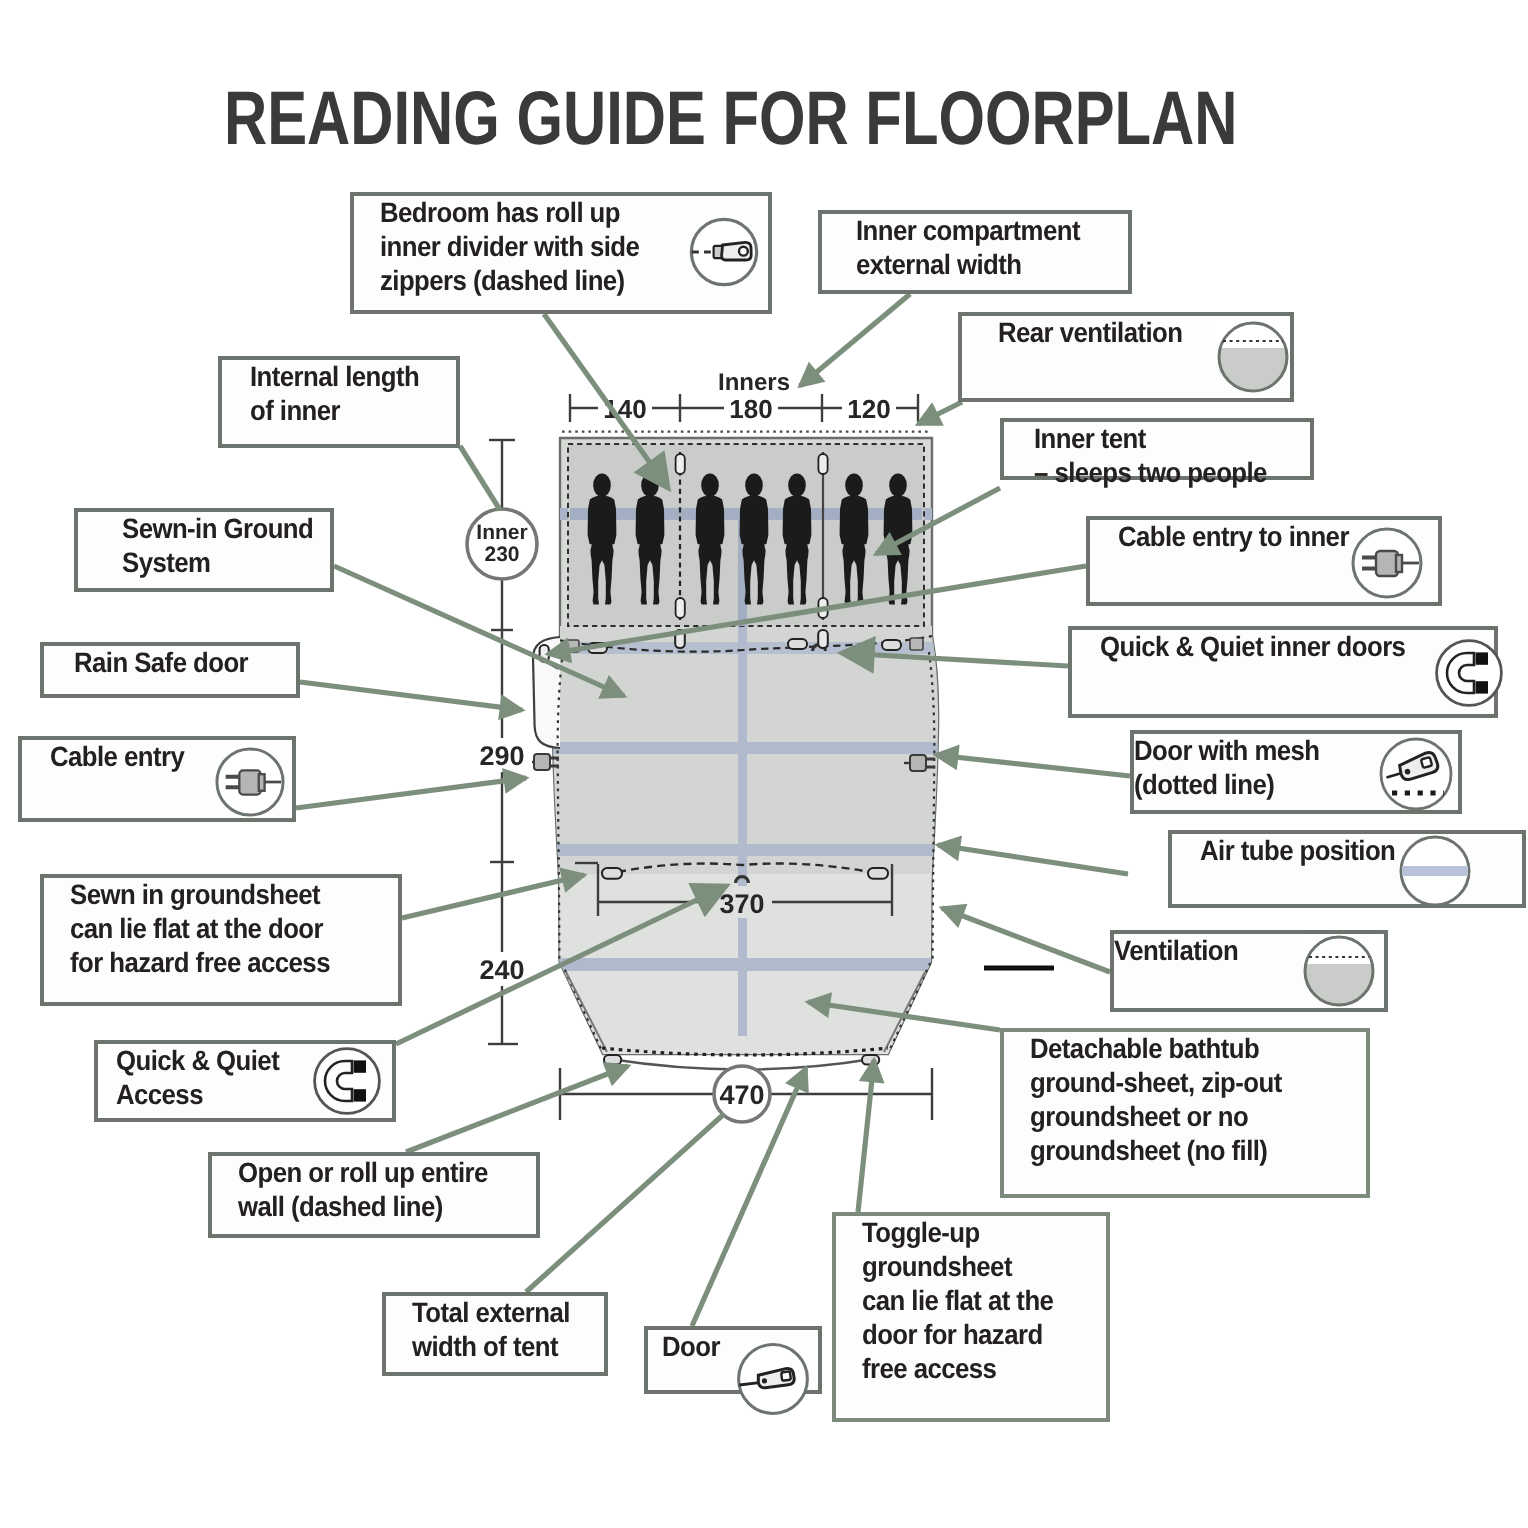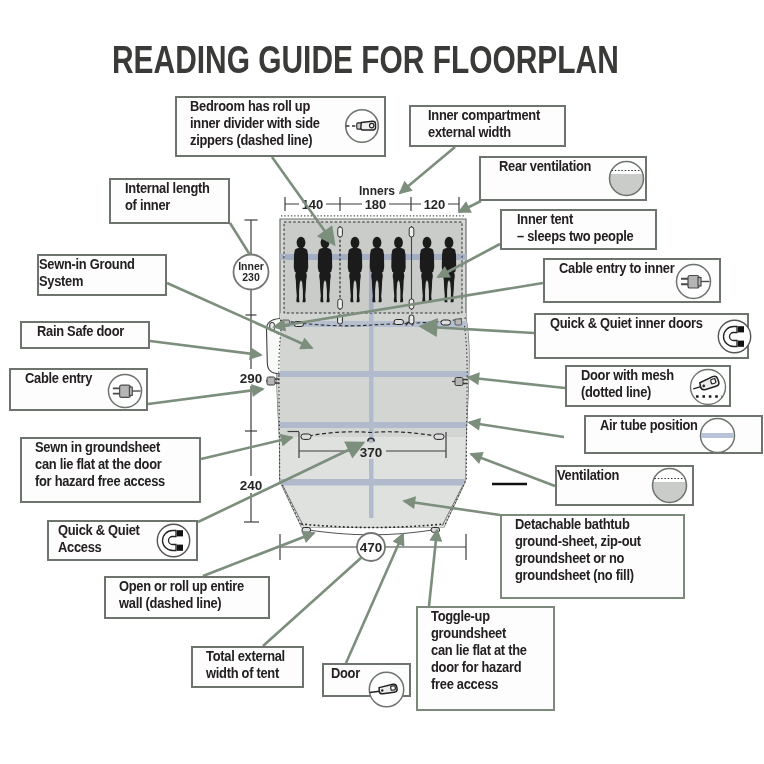--- a/index.html
+++ b/index.html
@@ -279,26 +279,26 @@
   <rect x="0" y="0" width="37" height="14" fill="#fff"></rect>
   <circle cx="18.5" cy="18.5" r="17" fill="none" stroke="#6d736d" stroke-width="1.5"></circle>
   <path d="M3.5,10.5 h30" stroke="#333" stroke-width="1" stroke-dasharray="1.5,1.8"></path>
 </svg>
 
 <div class="box" style="left:109px;top:178px;width:121px;height:46px;padding-left:14px;">
   <div>Internal length</div>
       <div>of inner</div>
 </div>
 
-<div class="box" style="left:500px;top:209px;width:157px;height:41px;padding-left:15px;">
+<div class="box" style="left:500px;top:209px;width:157px;height:31px;padding-left:15px;">
   <div>Inner tent</div>
       <div>– sleeps two people</div>
 </div>
 
-<div class="box" style="left:37px;top:254px;width:130px;height:42px;padding-left:0;">
+<div class="box" style="left:37px;top:254px;width:130px;height:42px;padding-left:22px;">
   <div>Sewn-in Ground</div>
       <div>System</div>
 </div>
 
 <div class="box" style="left:543px;top:258px;width:178px;height:45px;padding-left:14px;">
   <div>Cable entry to inner</div>
 </div>
 
 <svg class="ico" style="left:675px;top:263px;" width="37" height="37" viewBox="0 0 37 37">
   <circle cx="18.5" cy="18.5" r="17" fill="#fff" stroke="#6d736d" stroke-width="1.5"></circle>
@@ -328,21 +328,21 @@
 </div>
 
 <svg class="ico" style="left:107px;top:373px;" width="36" height="36" viewBox="0 0 37 37">
   <circle cx="18.5" cy="18.5" r="17" fill="#fff" stroke="#6d736d" stroke-width="1.5"></circle>
   <rect x="13" y="12.5" width="11" height="12.5" rx="2" fill="#b5b5b5" stroke="#4a4a4a" stroke-width="1.2"></rect>
   <rect x="23" y="14.5" width="3" height="8.5" fill="#b5b5b5" stroke="#4a4a4a" stroke-width="1.2"></rect>
   <path d="M26,18.5 h8.5" stroke="#4a4a4a" stroke-width="1.4"></path>
   <path d="M13,15.8 h-7 M13,21.2 h-7" stroke="#4a4a4a" stroke-width="2"></path>
 </svg>
 
-<div class="box" style="left:565px;top:365px;width:166px;height:42px;padding-left:14px;">
+<div class="box" style="left:565px;top:365px;width:166px;height:42px;">
   <div>Door with mesh</div>
       <div>(dotted line)</div>
 </div>
 
 <svg class="ico" style="left:689px;top:368px;" width="38" height="38" viewBox="0 0 38 38">
   <circle cx="19" cy="19" r="17.5" fill="#fff" stroke="#6d736d" stroke-width="1.4"></circle>
   <g transform="rotate(-16 19 16)">
     <path d="M3.5,16.5 h8" stroke="#222" stroke-width="1.3"></path>
     <path d="M11.5,12.5 L25.5,10.2 Q29.5,10 29.7,13.8 L29.9,16.8 Q29.9,20.4 26,20.4 L14.5,20.6 Q11,20.4 11,16.6 Z" fill="#ededed" stroke="#222" stroke-width="1.5"></path>
     <rect x="22.5" y="12.6" width="4.6" height="4.4" rx="1" fill="#fff" stroke="#222" stroke-width="1.2"></rect>

